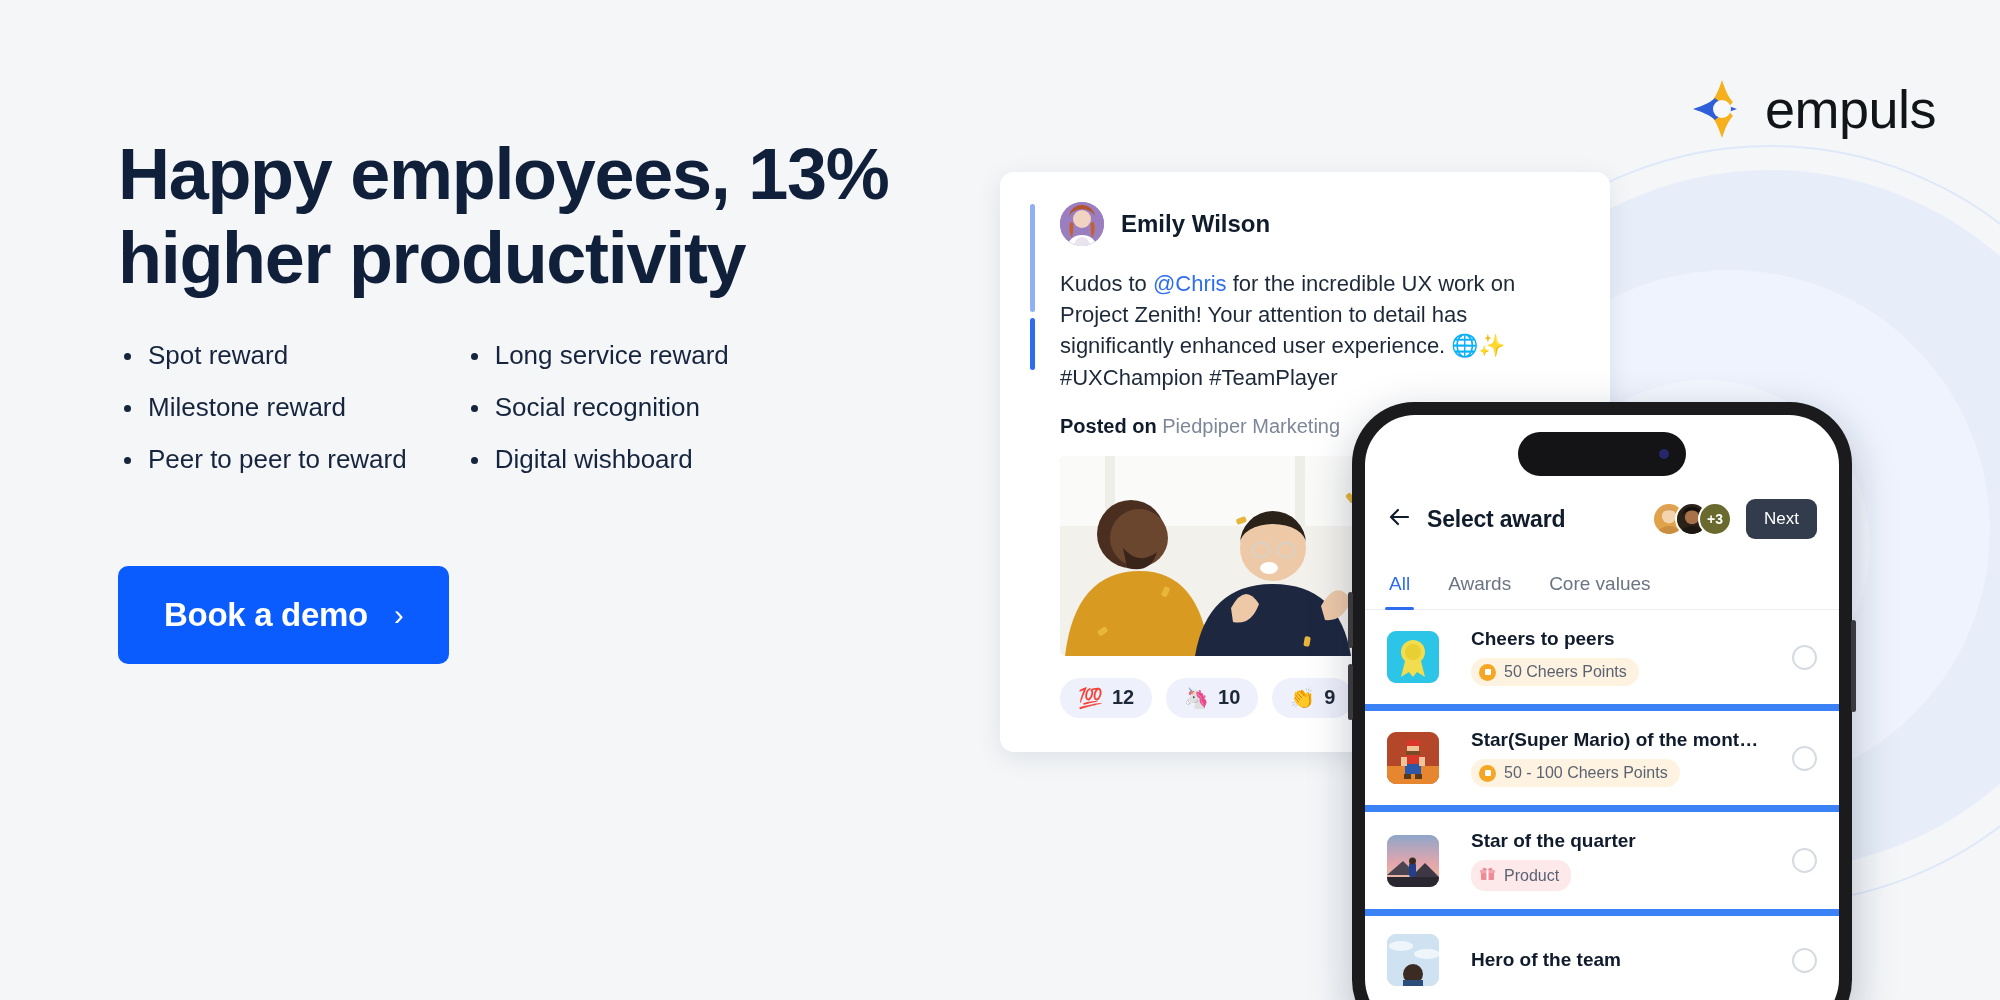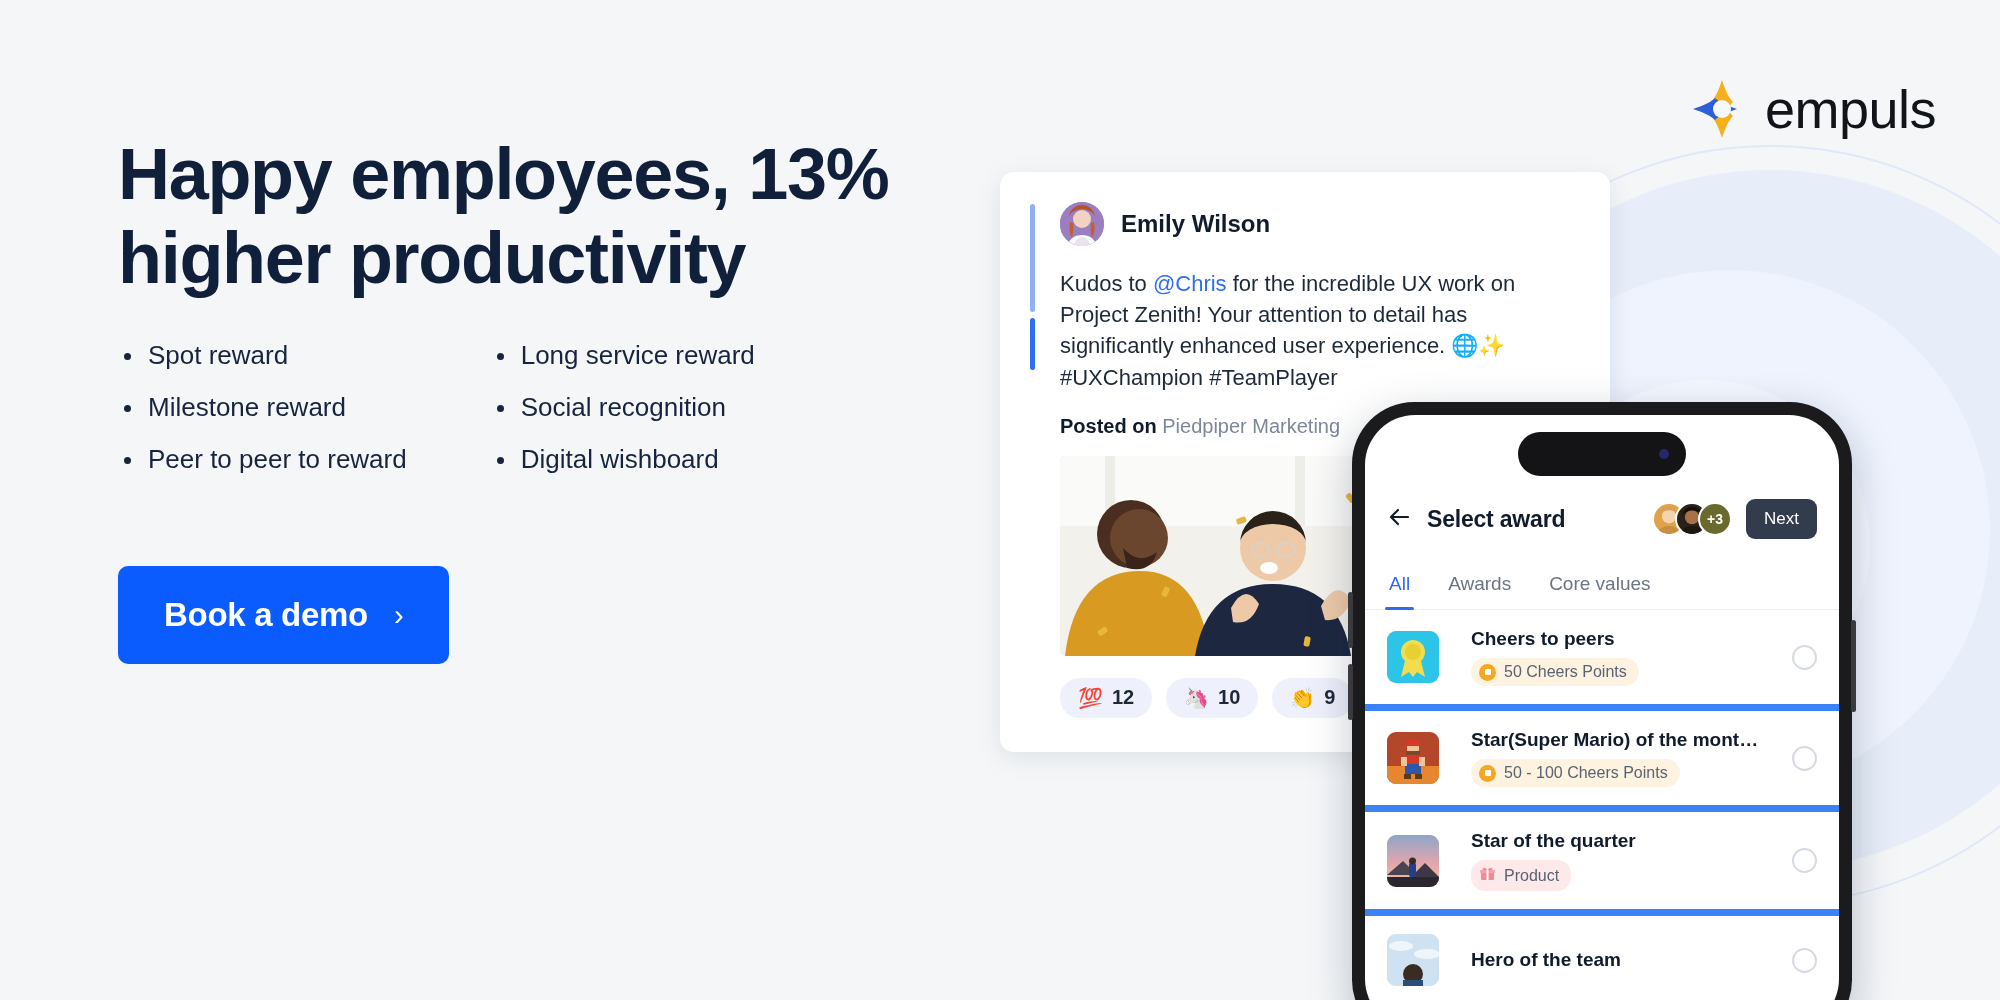--- a/index.html
+++ b/index.html
@@ -71,21 +71,21 @@
     font-size: 27px;
     line-height: 1.42;
     color: #182740;
     font-weight: 400;
     max-width: 740px;
   }
 
   .bullet-cols {
     margin-top: 42px;
     display: flex;
-    gap: 84px;
+    gap: 58px;
   }
   .bullet-list { list-style: none; }
   .bullet-item {
     position: relative;
     padding-left: 30px;
     font-size: 26px;
     line-height: 1.0;
     color: #16253d;
     margin-bottom: 26px;
   }

